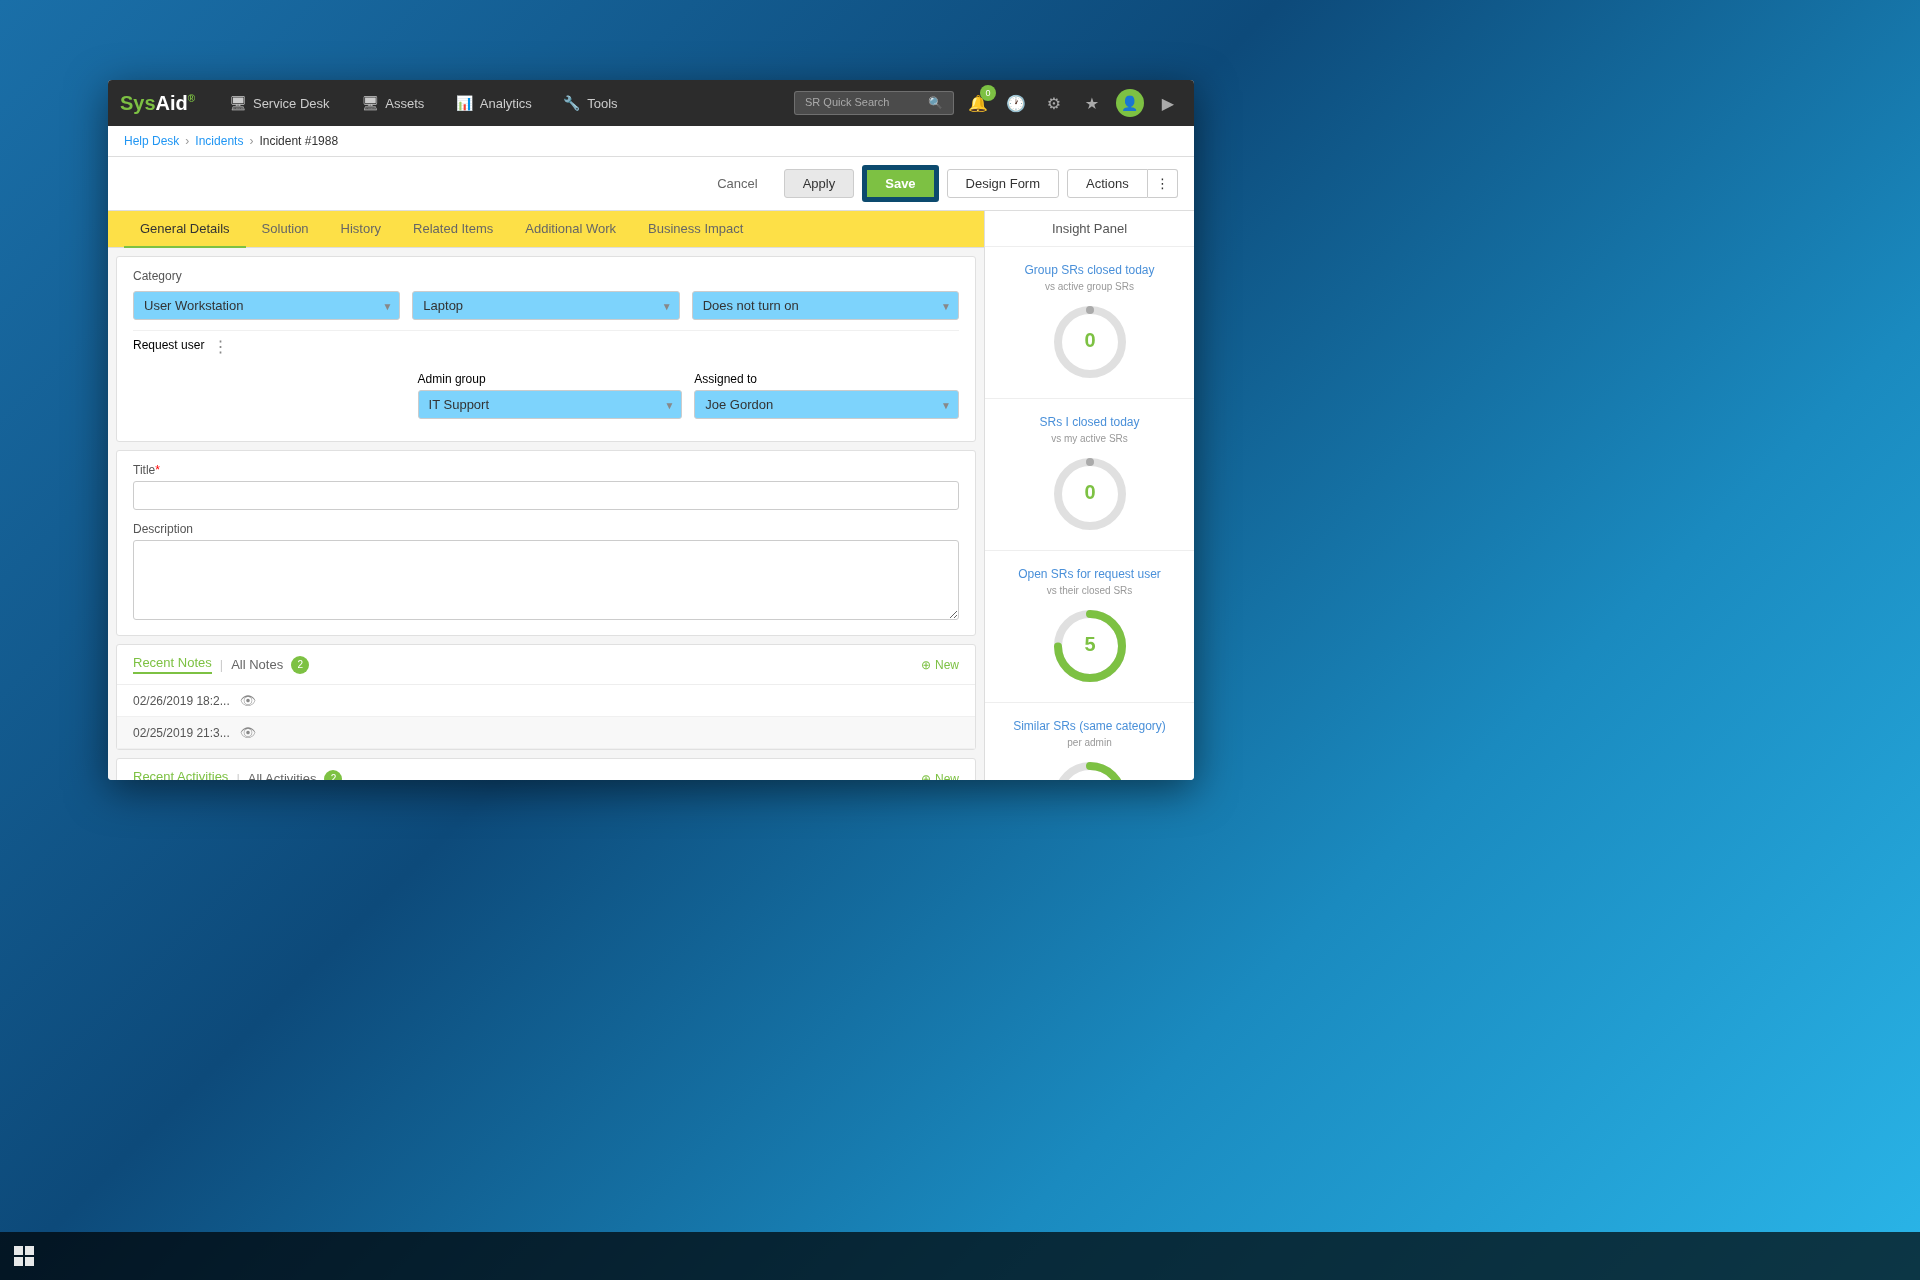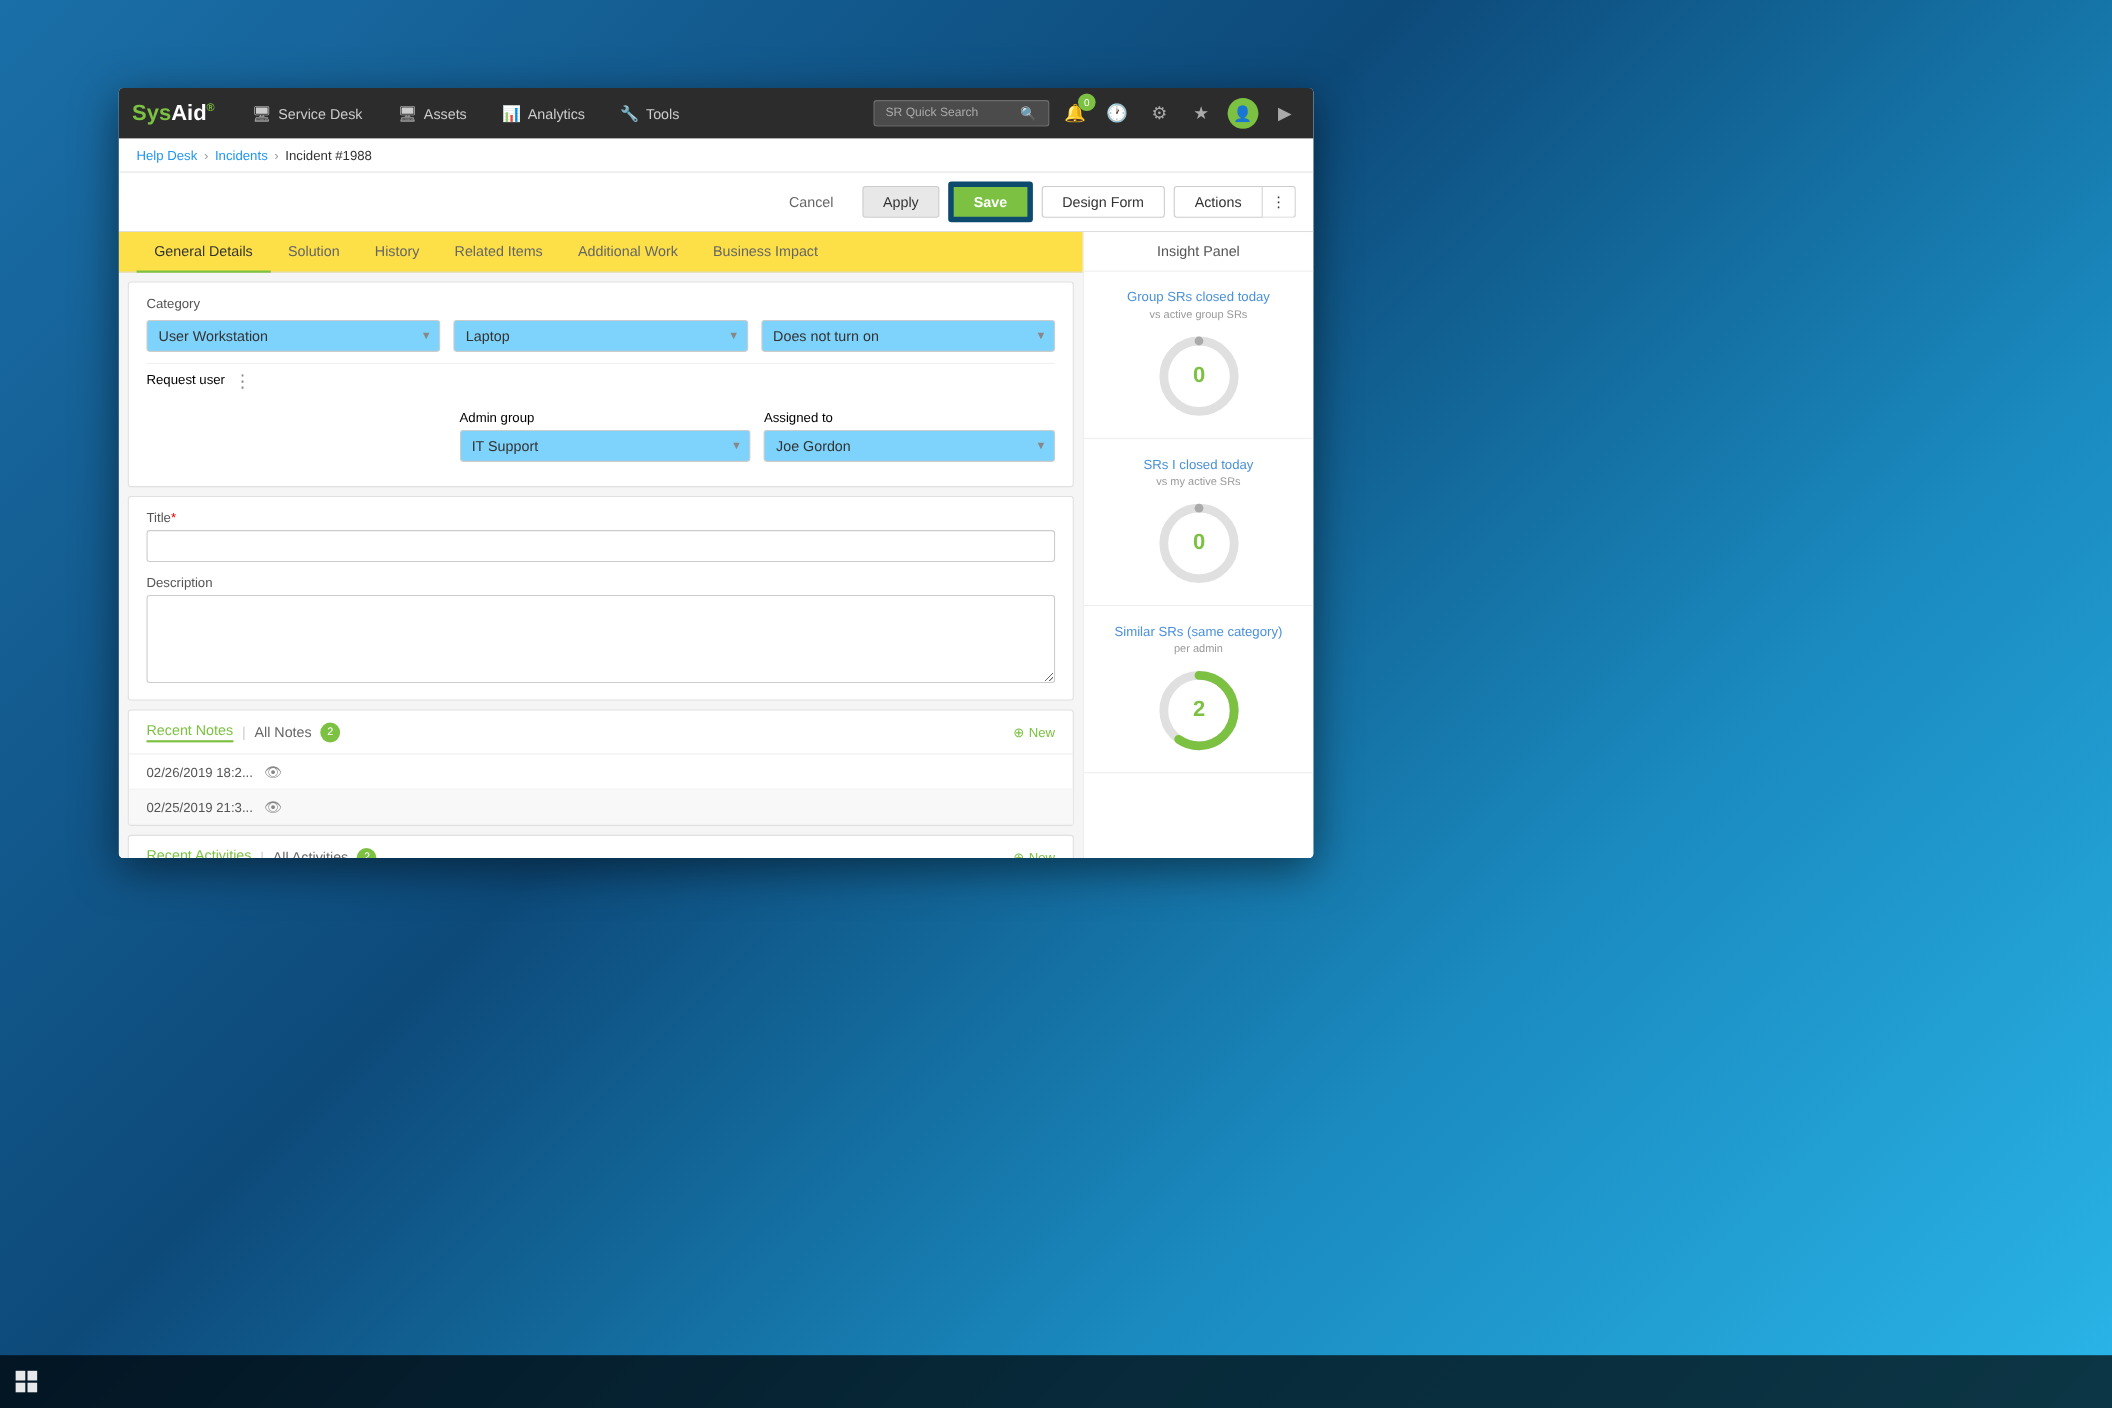--- a/index.html
+++ b/index.html
@@ -691,20 +691,31 @@
         <div class="insight-card-subtitle">vs my active SRs</div>
         <div class="donut-container">
           <svg class="donut" viewBox="0 0 80 80">
             <circle cx="40" cy="40" r="32" fill="none" stroke="#e0e0e0" stroke-width="8"></circle>
             <circle cx="40" cy="40" r="32" fill="none" stroke="#aaa" stroke-width="8" stroke-dasharray="0 201" stroke-linecap="round" transform="rotate(-90 40 40)"></circle>
             <text x="40" y="45" text-anchor="middle" font-size="20" fill="#7dc143" font-weight="bold">0</text>
           </svg>
         </div>
       </div>
 
+      <div class="insight-card">
+        <div class="insight-card-title">Open SRs for request user</div>
+        <div class="insight-card-subtitle">vs their closed SRs</div>
+        <div class="donut-container">
+          <svg class="donut" viewBox="0 0 80 80">
+            <circle cx="40" cy="40" r="32" fill="none" stroke="#e0e0e0" stroke-width="8"></circle>
+            <circle cx="40" cy="40" r="32" fill="none" stroke="#7dc143" stroke-width="8" stroke-dasharray="150 201" stroke-linecap="round" transform="rotate(-90 40 40)"></circle>
+            <text x="40" y="45" text-anchor="middle" font-size="20" fill="#7dc143" font-weight="bold">5</text>
+          </svg>
+        </div>
+      </div>
 
       <div class="insight-card">
         <div class="insight-card-title">Similar SRs (same category)</div>
         <div class="insight-card-subtitle">per admin</div>
         <div class="donut-container">
           <svg class="donut" viewBox="0 0 80 80">
             <circle cx="40" cy="40" r="32" fill="none" stroke="#e0e0e0" stroke-width="8"></circle>
             <circle cx="40" cy="40" r="32" fill="none" stroke="#7dc143" stroke-width="8" stroke-dasharray="120 201" stroke-linecap="round" transform="rotate(-90 40 40)"></circle>
             <text x="40" y="45" text-anchor="middle" font-size="20" fill="#7dc143" font-weight="bold">2</text>
           </svg>

